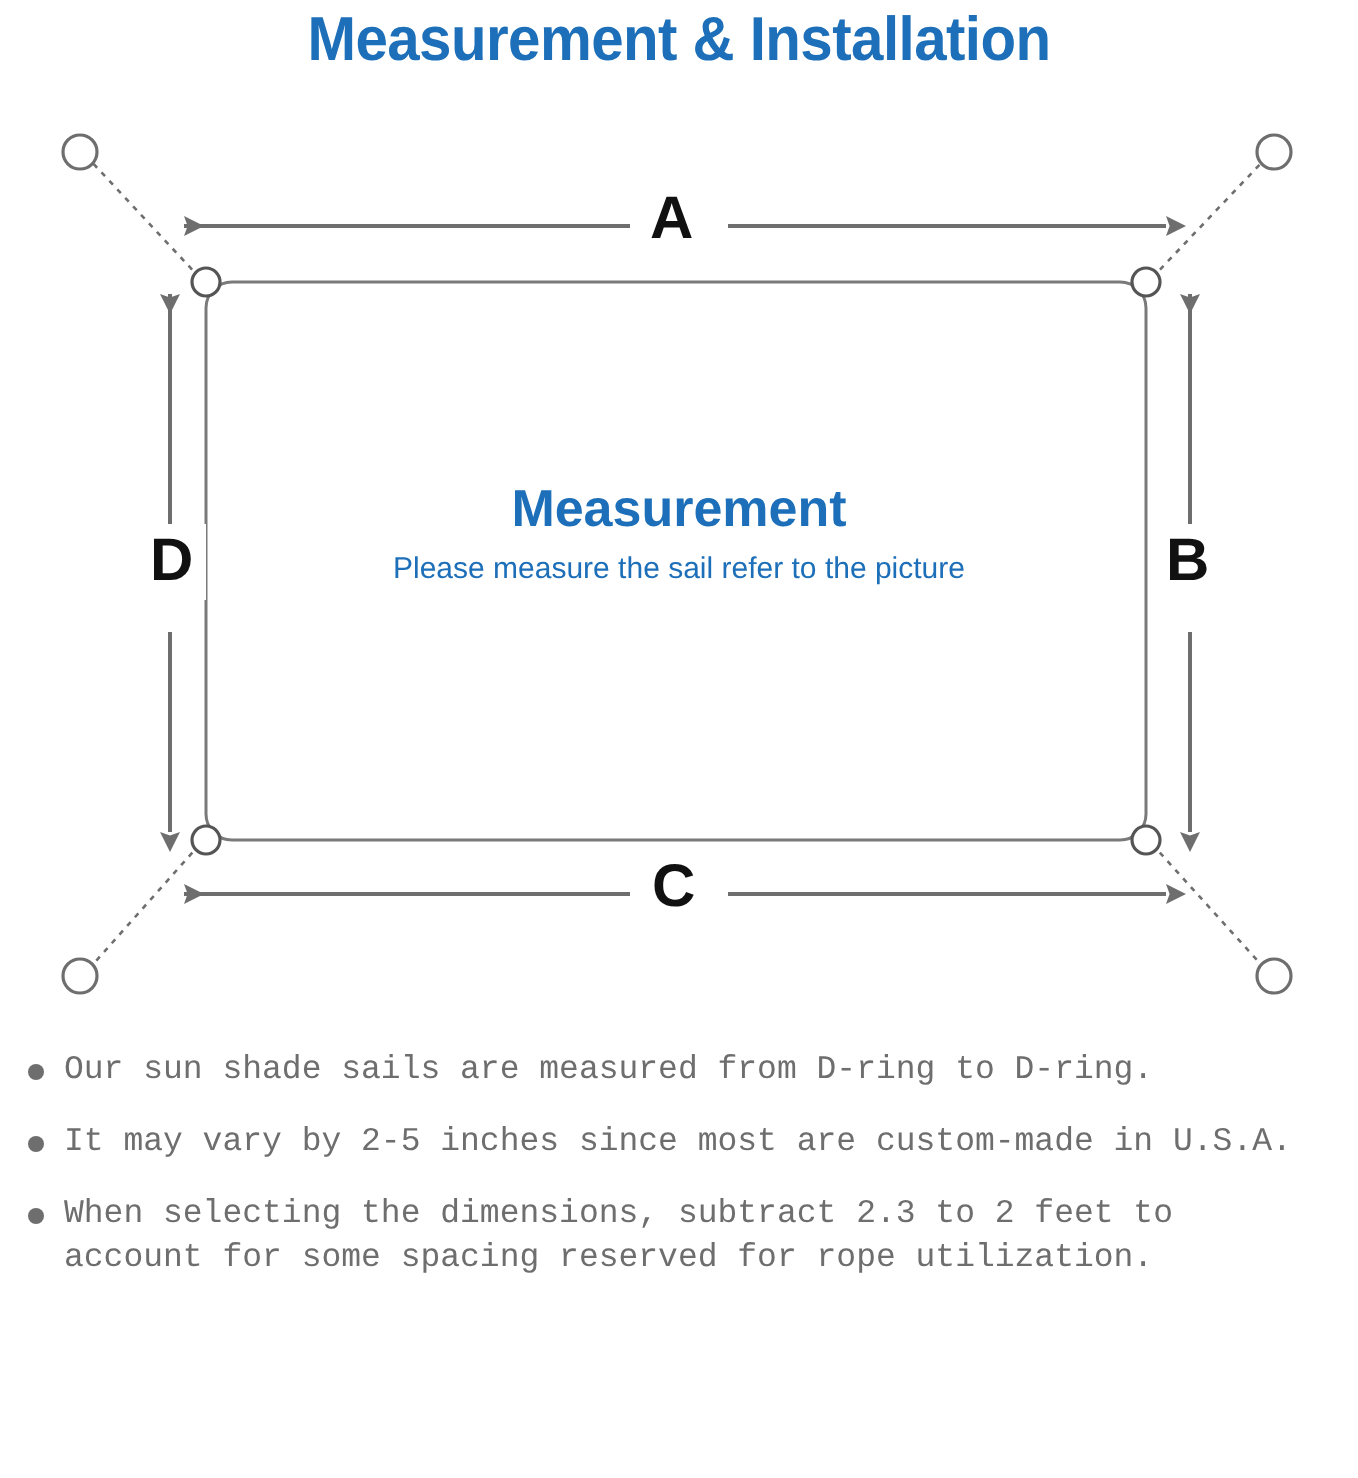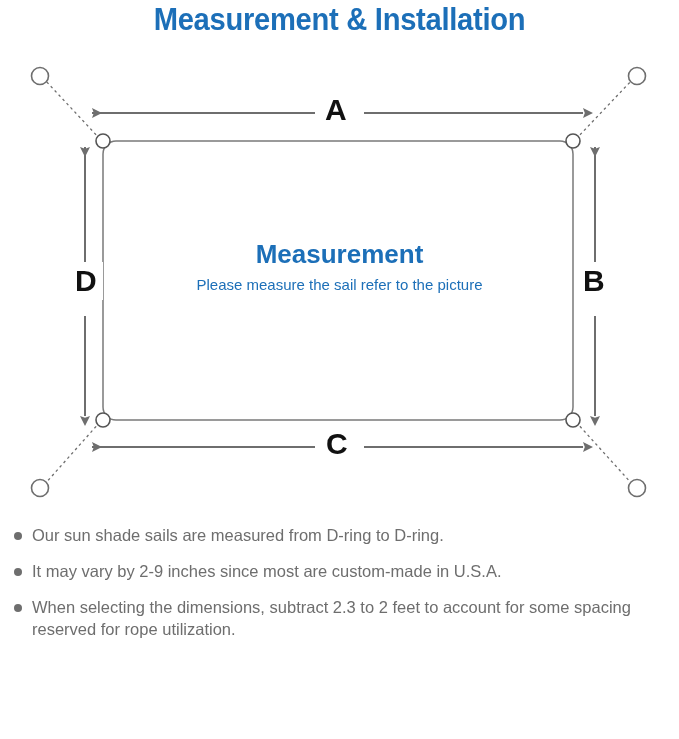--- a/index.html
+++ b/index.html
@@ -104,21 +104,21 @@
     flex: 0 0 auto;
     width: 8px;
     height: 8px;
     border-radius: 50%;
     background: #6e6e6e;
     margin-top: 8px;
     margin-right: 10px;
   }
   .note-text {
     flex: 1 1 auto;
-    font-family: Liberation Sans, sans-serif;
+    font-family: Liberation Mono, monospace;
     font-size: 16.5px;
     line-height: 22px;
     color: #6e6e6e;
   }
 </style>
 </head>
 <body>
 
 <div id="page-title">Measurement &amp; Installation</div>
 
@@ -190,21 +190,21 @@
 
 <div id="notes">
 
   <div class="note-row">
     <span class="note-bullet"></span>
     <span class="note-text">Our sun shade sails are measured from D-ring to D-ring.</span>
   </div>
 
   <div class="note-row">
     <span class="note-bullet"></span>
-    <span class="note-text">It may vary by 2-9 inches since most are custom-made in U.S.A.</span>
+    <span class="note-text">It may vary by 2-5 inches since most are custom-made in U.S.A.</span>
   </div>
 
   <div class="note-row">
     <span class="note-bullet"></span>
     <span class="note-text">When selecting the dimensions, subtract 2.3 to 2 feet to account for some spacing reserved for rope utilization.</span>
   </div>
 
 
 
 </div>

